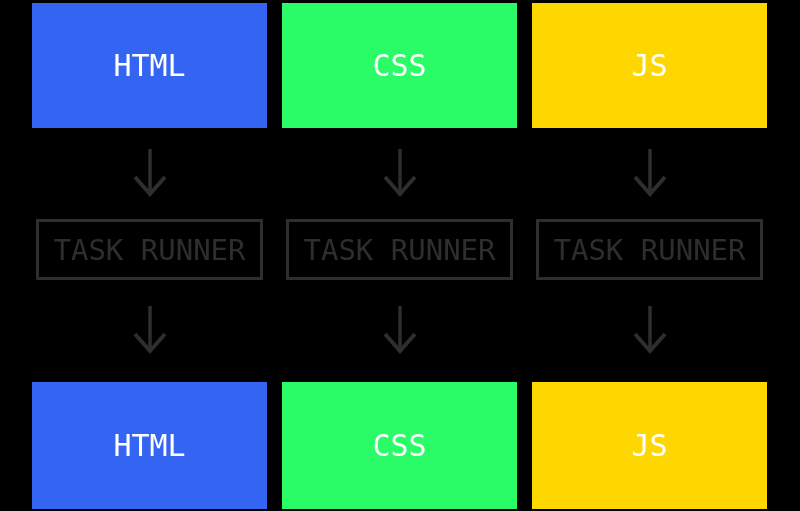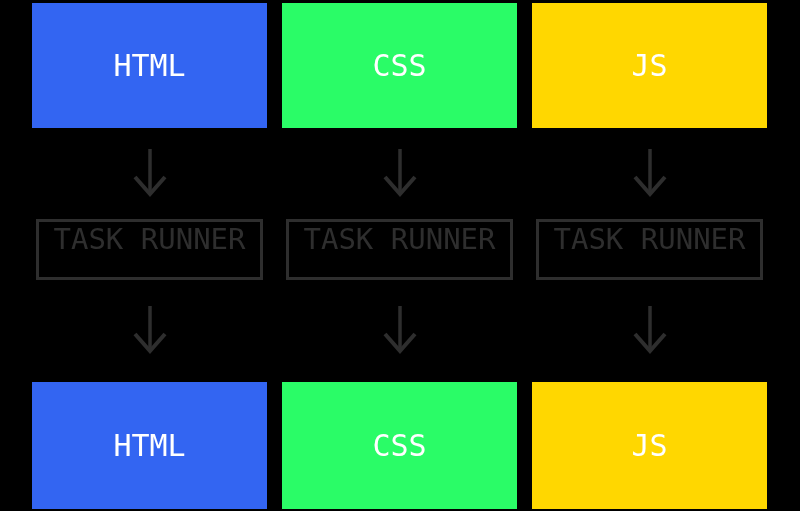--- a/index.html
+++ b/index.html
@@ -49,21 +49,21 @@
   }
   .arrow-zone.zone1 { height: 91px; }
   .arrow-zone.zone2 { height: 102px; }
   .arrow-svg { display: block; }
   .task-runner {
     width: 227px;
     height: 61px;
     box-sizing: border-box;
     border: 3px solid #1d4ed8;
     display: flex;
-    align-items: flex-start;
+    align-items: center;
     justify-content: center;
   }
   .task-label {
     color: #2e2e2e;
     font-size: 29px;
     letter-spacing: 0px;
     white-space: nowrap;
   }
 </style>
 </head>

